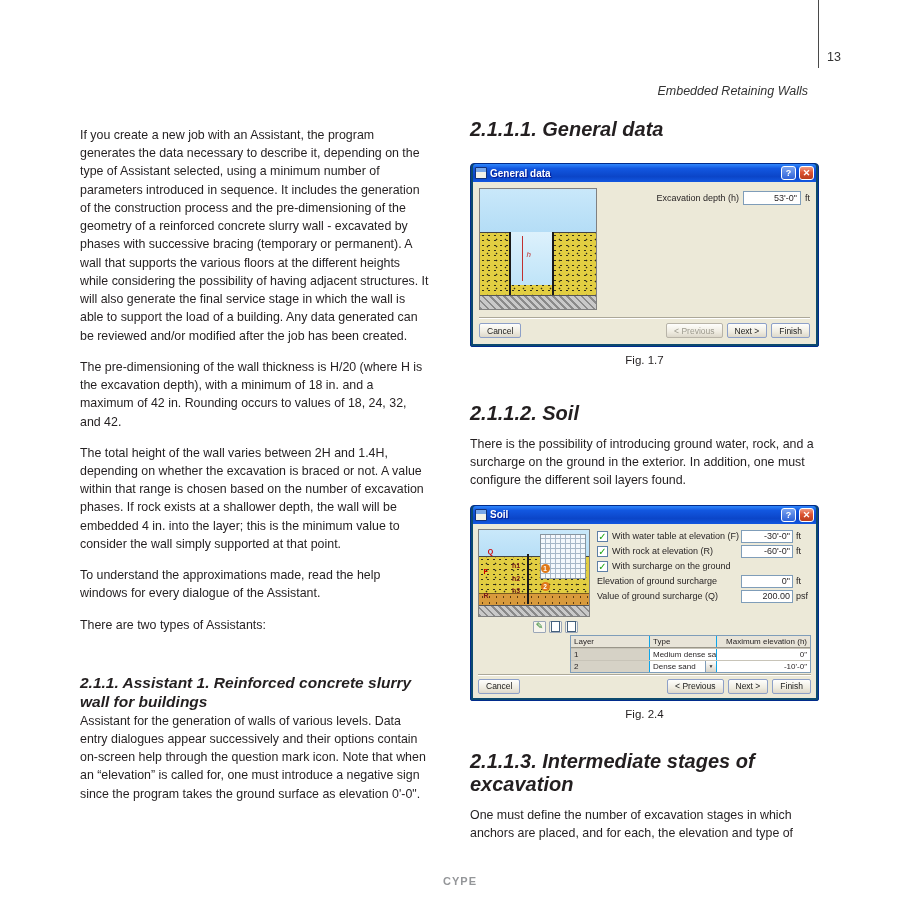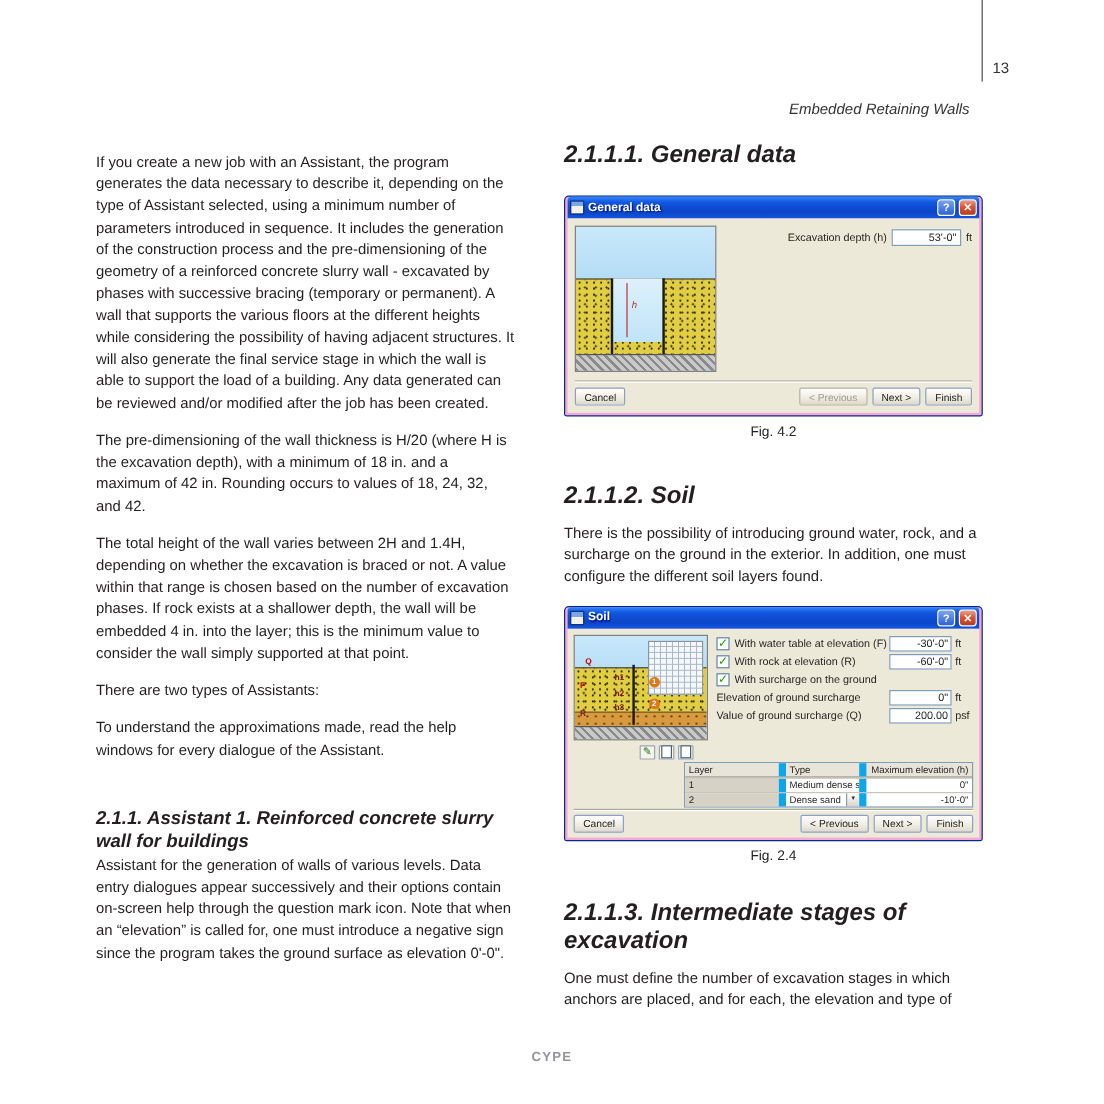--- a/index.html
+++ b/index.html
@@ -26,21 +26,21 @@
   .h-minor { font-size:20px; font-weight:bold; font-style:italic; margin-bottom:10px; }
   .mt36 { margin-top:36px; }
   .mt30 { margin-top:30px; }
   .fig-caption { text-align:center; font-size:11.5px; margin-top:7px; }
 
   
   .footer { position:absolute; top:875px; left:0; width:100%; text-align:center;
             font-size:11px; font-weight:bold; letter-spacing:1px; color:#949699; }
 
   
-  .xp-dialog { background:#f9a8d4; padding:0 2px 2px; border:1px solid #012C8C;
+  .xp-dialog { background:#0c4a6e; padding:0 2px 2px; border:1px solid #012C8C;
                border-radius:4px 4px 2px 2px; width:349px; }
   .d1 { margin-top:22px; }
   .d2 { margin-top:15px; }
   .xp-titlebar { display:flex; align-items:center; gap:3px; height:18px; padding:0 2px;
                  background:linear-gradient(180deg,#3087FC 0%,#1257E0 25%,#0B45C8 70%,#1257E0 100%);
                  border-radius:3px 3px 0 0; }
   .xp-icon { width:12px; height:12px; border:1px solid #11317A; border-radius:1px;
              background:linear-gradient(180deg,#7AA7E8 0 4px,#F4F2E8 4px); flex:0 0 auto; }
   .xp-title { flex:1; color:#fff; font-size:10px; font-weight:bold; text-shadow:1px 1px 1px #00138C; white-space:nowrap; overflow:hidden; }
   .xp-cap { width:15px; height:14px; border:1px solid #fff; border-radius:3px; color:#fff;
@@ -83,21 +83,21 @@
   .tb-icon { width:13px; height:12px; background:#F6F4EC; border:1px solid #9AA6B8; border-radius:1px;
              display:flex; align-items:center; justify-content:center; }
   .tb-icon i { font-style:normal; font-size:9px; color:#1B7A1B; line-height:1; }
   .tb-sheet::before { content:""; display:block; width:7px; height:9px; background:#fff; border:1px solid #44607C; }
 
   .d2-table { position:absolute; left:60px; top:111px; right:5px; background:#fff; border:1px solid #7F9DB9;margin-left:37px; }
   .tr { display:flex; height:12px; }
   .tr.th { background:#E8E4D8; border-bottom:1px solid #9a968a; }
   .tr + .tr.dr { border-top:1px solid #C8C4B8; }
   .td { font-size:8px; line-height:11px; padding:0 3px; overflow:hidden; white-space:nowrap; }
-  .td + .td { border-left:6px solid #0ea5e9; }
+  .td + .td { border-left:1px solid #0ea5e9; }
   .c1 { width:78px; }
   .c2 { flex:1; display:flex; align-items:center; padding:0; }
   .c2 span.tval { flex:1; padding-left:3px; font-size:8px; }
   .c3 { width:94px; text-align:right; }
   .rowhdr { background:#D6D2C6; }
   .dd { width:11px; height:100%; background:linear-gradient(#fff,#D8D4C8); border-left:1px solid #7F9DB9;
         font-size:5px; color:#333; display:flex; align-items:center; justify-content:center; }
   .sep2 { position:absolute; left:5px; right:5px; bottom:22px; height:2px;
           border-top:1px solid #ACA899; border-bottom:1px solid #fff; }
   .btn-row2 { position:absolute; left:5px; right:5px; bottom:4px; }
@@ -145,22 +145,22 @@
 <div class="page">
 
   <div class="header-rule"></div>
   <div class="header-title">Embedded Retaining Walls</div>
   <div class="header-page">13</div>
 
   <div class="col-left">
     <p>If you create a new job with an Assistant, the program generates the data necessary to describe it, depending on the type of Assistant selected, using a minimum number of parameters introduced in sequence. It includes the generation of the construction process and the pre-dimensioning of the geometry of a reinforced concrete slurry wall - excavated by phases with successive bracing (temporary or permanent). A wall that supports the various floors at the different heights while considering the possibility of having adjacent structures. It will also generate the final service stage in which the wall is able to support the load of a building. Any data generated can be reviewed and/or modified after the job has been created.</p>
     <p>The pre-dimensioning of the wall thickness is H/20 (where H is the excavation depth), with a minimum of 18 in. and a maximum of 42 in. Rounding occurs to values of 18, 24, 32, and 42.</p>
     <p>The total height of the wall varies between 2H and 1.4H, depending on whether the excavation is braced or not. A value within that range is chosen based on the number of excavation phases. If rock exists at a shallower depth, the wall will be embedded 4 in. into the layer; this is the minimum value to consider the wall simply supported at that point.</p>
+    <p>To understand the approximations made, read the help windows for every dialogue of the Assistant.</p>
     <p>There are two types of Assistants:</p>
-    <p>To understand the approximations made, read the help windows for every dialogue of the Assistant.</p>
     <h2 class="h-major">2.1.1. Assistant 1. Reinforced concrete slurry wall for buildings</h2>
     <p>Assistant for the generation of walls of various levels. Data entry dialogues appear successively and their options contain on-screen help through the question mark icon. Note that when an “elevation” is called for, one must introduce a negative sign since the program takes the ground surface as elevation 0'-0".</p>
   </div>
 
   <div class="col-right">
     <h3 class="h-minor">2.1.1.1. General data</h3>
 
     <div class="xp-dialog d1">
       <div class="xp-titlebar">
         <span class="xp-icon"></span>
@@ -190,21 +190,21 @@
         <div class="xp-sep"></div>
         <div class="btn-row">
           <button class="xp-button">Cancel</button>
           <span class="spacer"></span>
           <button class="xp-button disabled">&lt; Previous</button>
           <button class="xp-button">Next &gt;</button>
           <button class="xp-button">Finish</button>
         </div>
       </div>
     </div>
-    <div class="fig-caption">Fig. 4.2</div>
+    <div class="fig-caption">Fig. 1.7</div>
 
     <h3 class="h-minor mt36">2.1.1.2. Soil</h3>
     <p>There is the possibility of introducing ground water, rock, and a surcharge on the ground in the exterior. In addition, one must configure the different soil layers found.</p>
 
     <div class="xp-dialog d2">
       <div class="xp-titlebar">
         <span class="xp-icon"></span>
         <span class="xp-title">Soil</span>
         <span class="xp-cap xp-help">?</span>
         <span class="xp-cap xp-close">✕</span>

